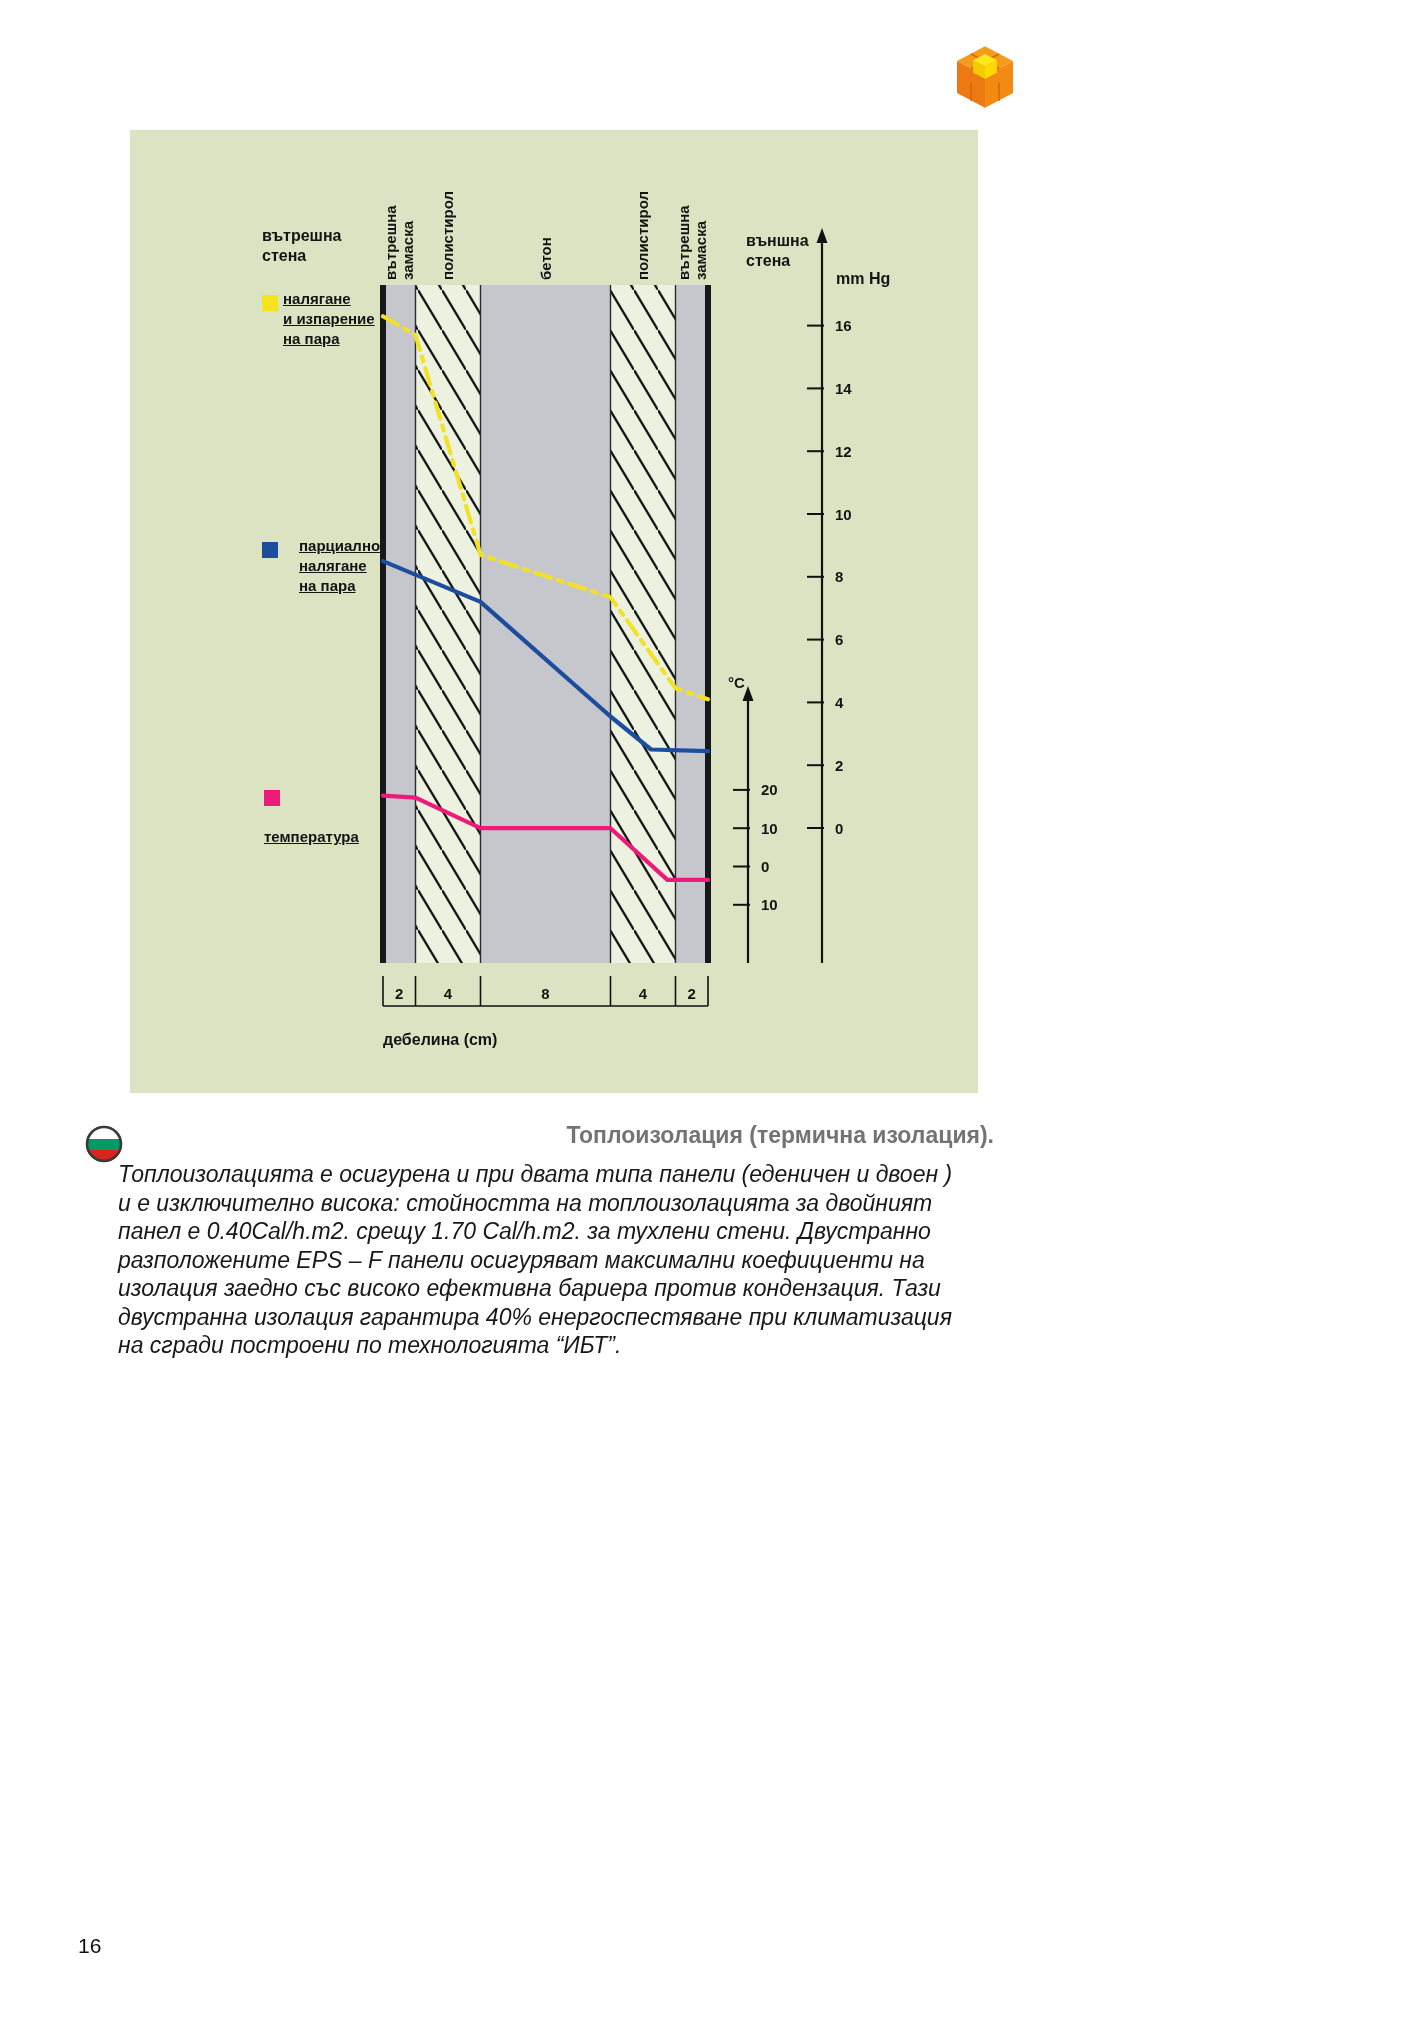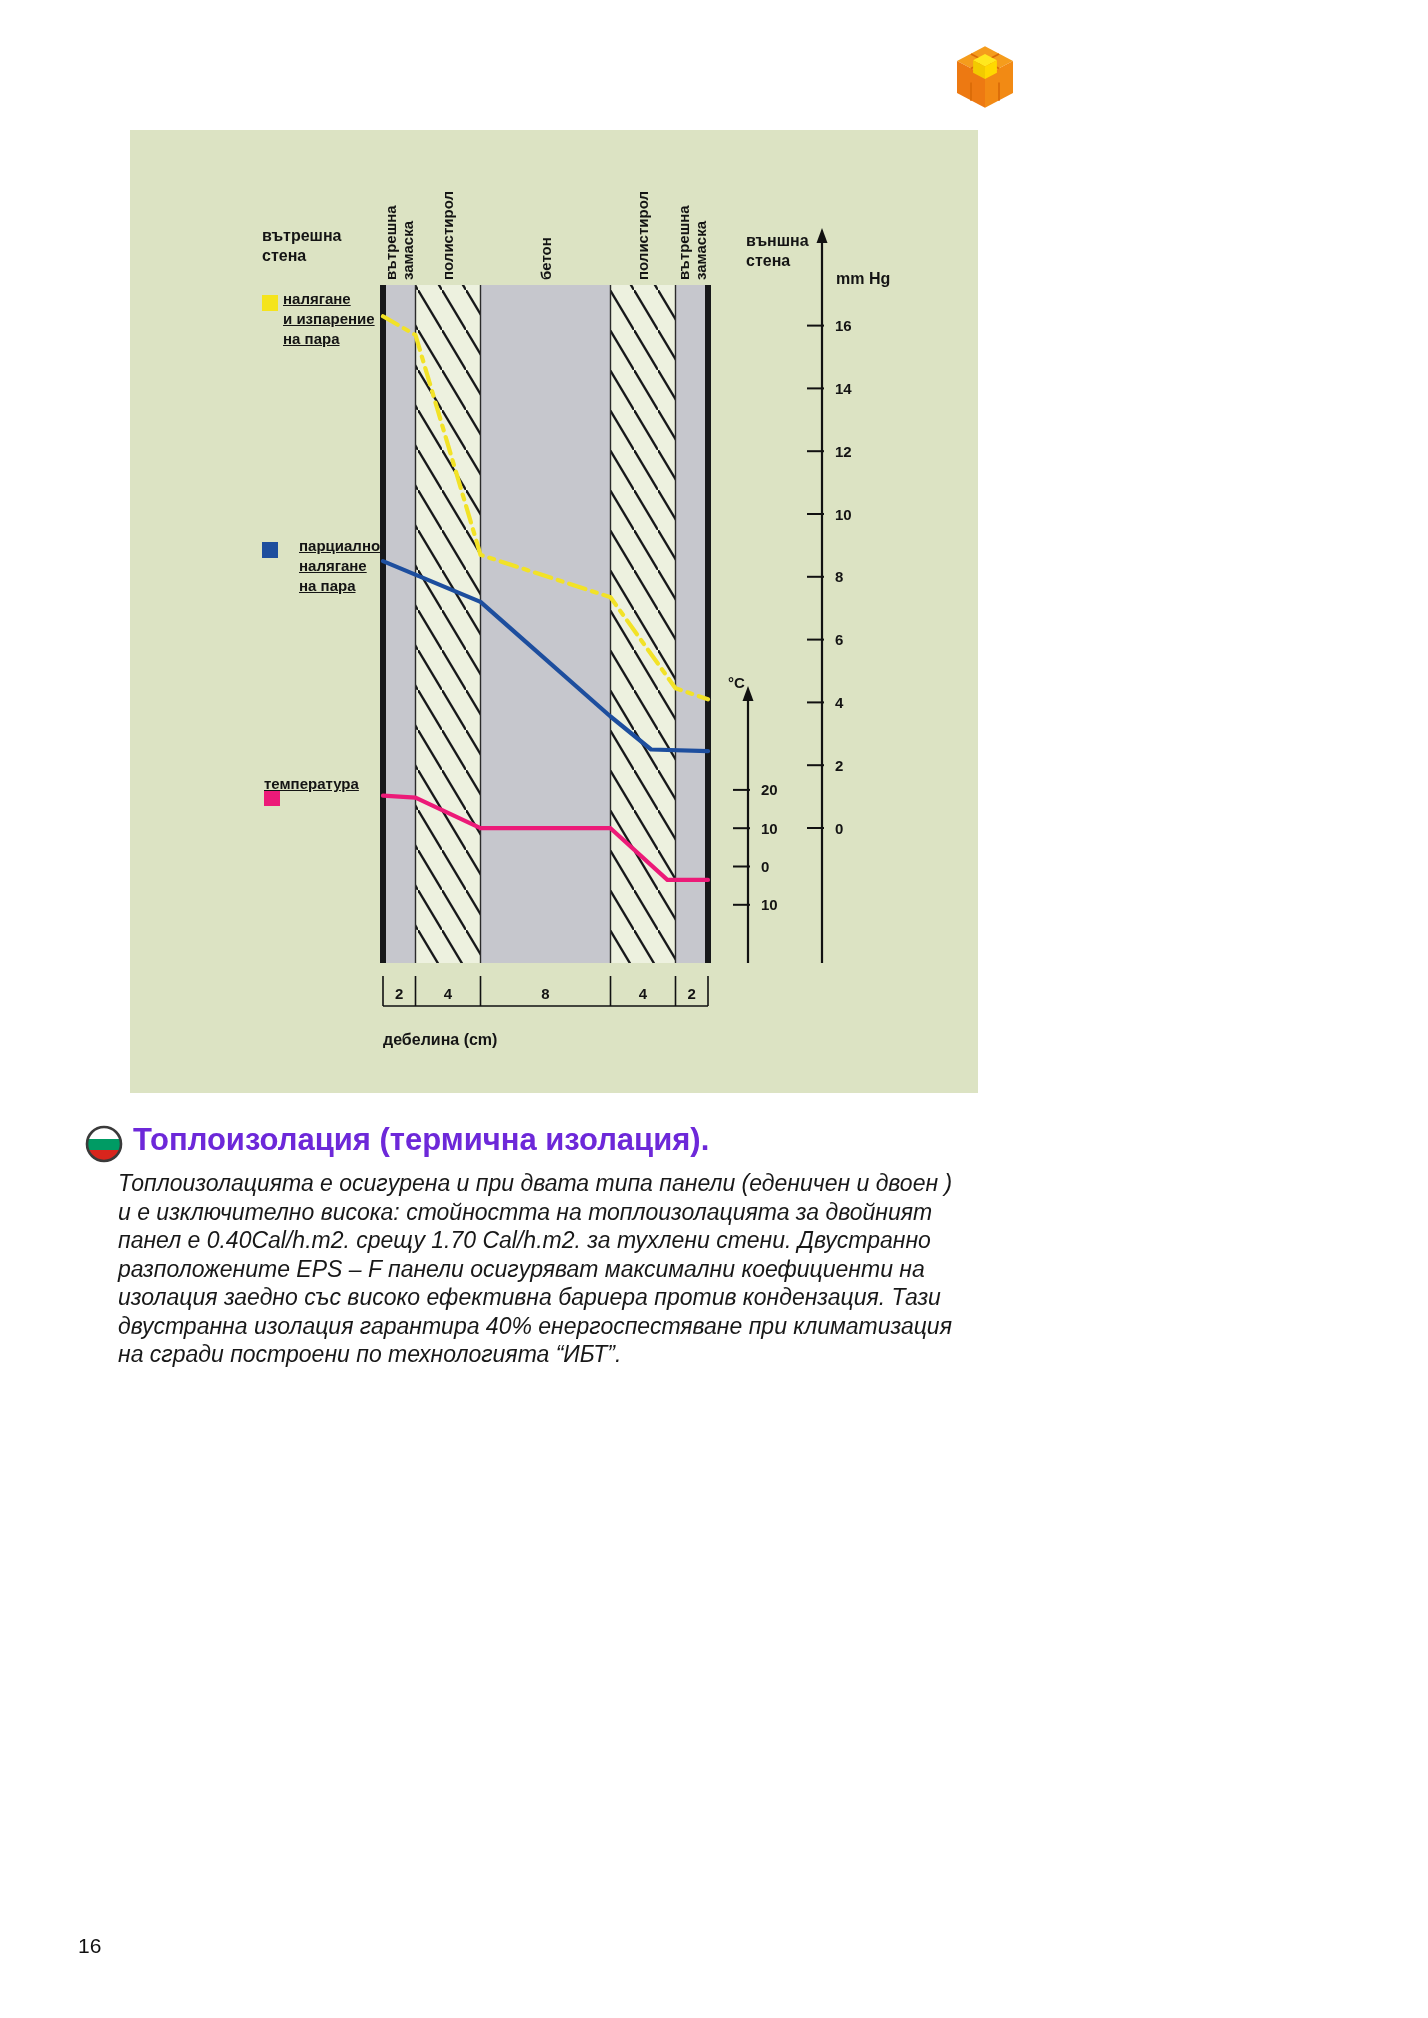--- a/index.html
+++ b/index.html
@@ -17,21 +17,21 @@
   .lbl { position:absolute; font-weight:700; color:#141414; white-space:pre; }
   .wall-label { font-size:16px; line-height:20px; }
   .layer-label { font-size:15px; line-height:17px; transform:rotate(-90deg);
                  transform-origin:0 100%; }
   .legend-swatch { position:absolute; width:16px; height:16px; }
   .legend-text { font-size:15px; line-height:20px;text-decoration:underline; }
   .axis-label { font-size:16px;margin-top:10px; }
 
   .section { position:absolute; left:84px; top:1122px; width:910px; }
   .flag { position:absolute; left:0; top:2px; }
-  .title { margin-left:49px; font-size:31px; font-weight:700; color:#6d28d9; }
+  .title { margin-left:49px; font-size:23px; font-weight:700; color:#737373;text-align:right; }
   .body-text { margin-left:34px; margin-top:11px; width:848px; font-size:23px;
                line-height:28.5px; font-style:italic; color:#181818; }
 
   .pagenum { position:absolute; left:78px; top:1934px; font-size:21px; color:#101010; }
 </style>
 </head>
 <body>
 
 <div class="page">
 
@@ -133,21 +133,21 @@
     <div class="lbl legend-text" style="left:153px;top:159px">налягане
 и изпарение
 на пара</div>
 
     <div class="legend-swatch" style="left: 132px; top: 412px; background: rgb(29, 78, 158);"></div>
     <div class="lbl legend-text" style="left:169px;top:406px">парциално
 налягане
 на пара</div>
 
     <div class="legend-swatch" style="left: 134px; top: 660px; background: rgb(236, 26, 120);"></div>
-    <div class="lbl legend-text" style="left:134px;top:644px">температура</div>
+    <div class="lbl legend-text" style="left:134px;top:697px">температура</div>
 
     <div class="lbl axis-label" style="left:706px;top:130px">mm Hg</div>
     <div class="lbl axis-label" style="left:598px;top:534px;font-size:15px">°C</div>
     <div class="lbl axis-label" style="left:253px;top:891px">дебелина (cm)</div>
   </div>
 
   <div class="section">
     <span class="flag">
       <svg width="40" height="40" viewBox="0 0 40 40">
         <defs>

